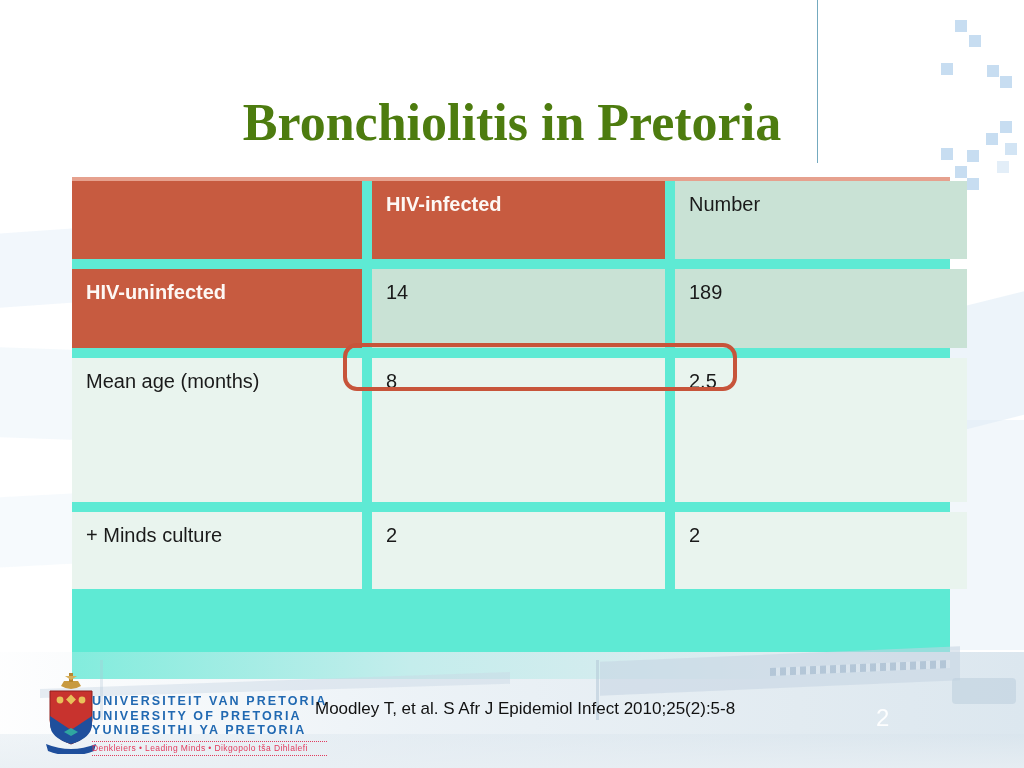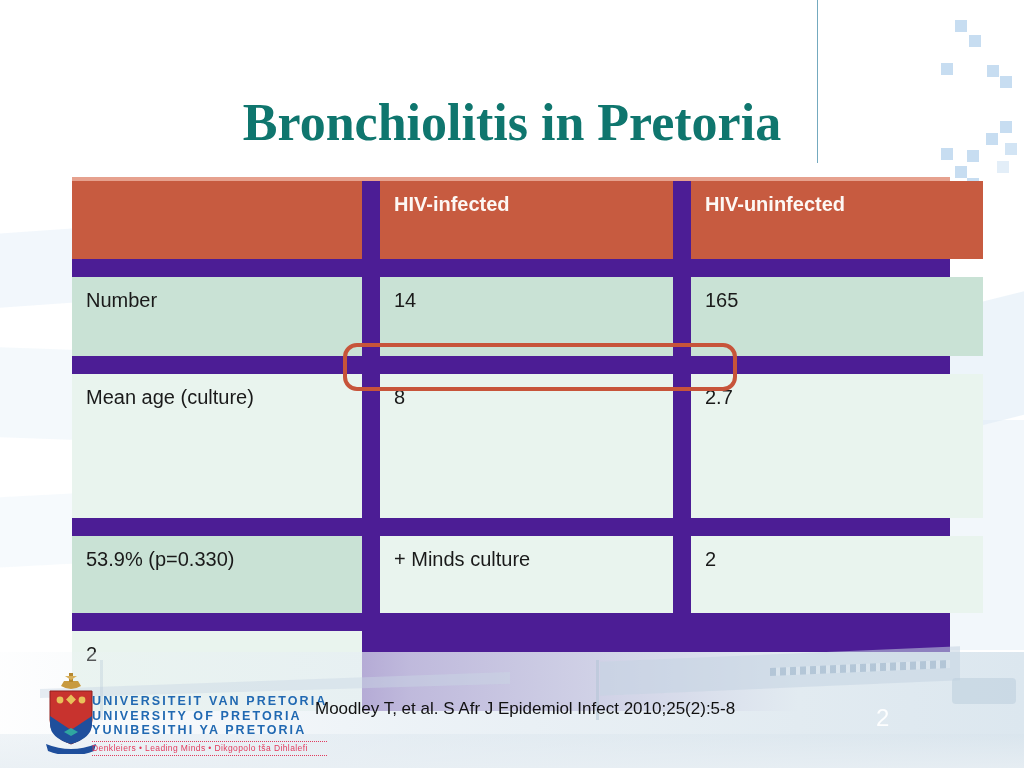--- a/index.html
+++ b/index.html
@@ -13,32 +13,32 @@
   .w2{left:-30px;top:350px;width:215px;height:90px;transform:rotate(2deg);background:rgba(214,230,245,0.26);}
   .w3{left:-50px;top:495px;width:190px;height:70px;transform:rotate(-3deg);background:rgba(214,230,245,0.22);}
   .w4{left:946px;top:295px;width:140px;height:120px;transform:rotate(-14deg);background:rgba(214,230,245,0.45);}
   .w5{left:946px;top:420px;width:120px;height:230px;background:rgba(222,235,246,0.40);}
 
   
   .px{position:absolute;width:12px;height:12px;background:var(--pixel-blue,#C7DDF1);}
 
   
   .title{position:absolute;left:0;top:58px;width:1024px;text-align:center;
-         font-family:"Liberation Serif",serif;font-size:52px;color:#0f766e;
+         font-family:"Liberation Serif",serif;font-size:52px;color:#4d7c0f;
          letter-spacing:0px;}
 
   .accent-vline{position:absolute;left:817px;top:0;width:1px;height:163px;
                 background:var(--accent-line,#74AABF);}
 
   
   .table-topstripe{position:absolute;left:72px;top:177px;width:878px;height:4px;
                    background:#DD8168;opacity:.75;}
   .uptable{position:absolute;left:72px;top:181px;width:878px;
            display:grid;grid-template-columns:290px 293px 292px;
-           grid-template-rows:78px 79px 144px 77px 80px;gap:18px;background:#4c1d95;}
+           grid-template-rows:78px 79px 144px 77px 80px;gap:10px;background:#5eead4;}
   .cell{box-sizing:border-box;padding:11px 14px;font-size:20px;color:#1a1a1a;line-height:1.25;}
   .th{background:var(--header-bg,#C75B40);color:#FDF8F4;font-weight:bold;}
   .td-dark{background:var(--row-dark,#C9E2D5);}
   .td-light{background:var(--row-light,#E9F4EE);}
 
   .highlight-box{position:absolute;left:343px;top:343px;width:394px;height:48px;
                  box-sizing:border-box;border:4px solid var(--highlight-border,#C75B40);
                  border-radius:14px;background:transparent;}
 
   
@@ -99,31 +99,30 @@
   </div>
 
   <div class="accent-vline"></div>
 
   <h1 class="title">Bronchiolitis in Pretoria</h1>
 
   <div class="table-topstripe"></div>
   <div class="uptable">
     <div class="cell th"></div>
     <div class="cell th">HIV-infected</div>
+    <div class="cell td-dark">Number</div>
+
     <div class="cell th">HIV-uninfected</div>
+    <div class="cell td-dark">14</div>
+    <div class="cell td-dark">189</div>
 
-    <div class="cell td-dark">Number</div>
-    <div class="cell td-dark">14</div>
-    <div class="cell td-dark">165</div>
+    <div class="cell td-light">Mean age (months)</div>
+    <div class="cell td-light">8</div>
+    <div class="cell td-light">2.5</div>
 
-    <div class="cell td-light">Mean age (culture)</div>
-    <div class="cell td-light">8</div>
-    <div class="cell td-light">2.7</div>
-
-    <div class="cell td-dark">53.9%  (p=0.330)</div>
 
     <div class="cell td-light">+ Minds culture</div>
     <div class="cell td-light">2</div>
     <div class="cell td-light">2</div>
   </div>
 
   <div class="highlight-box"></div>
 
   <div class="photo-strip">
     <div class="ps-roof"></div>

